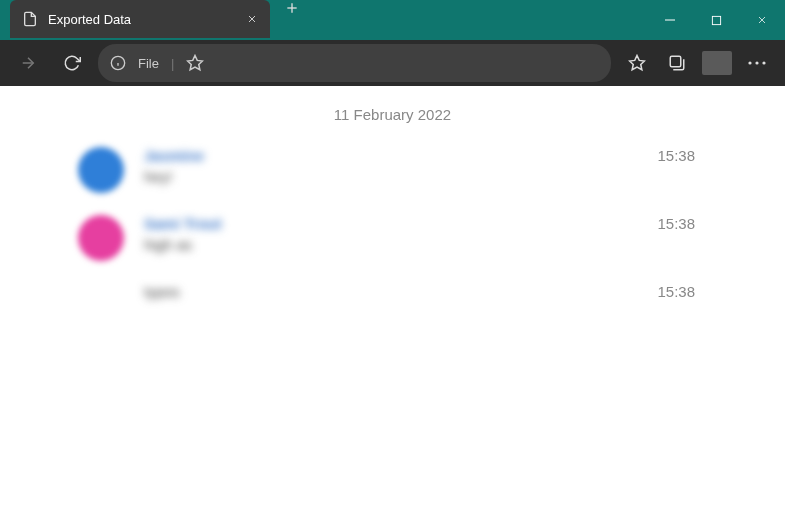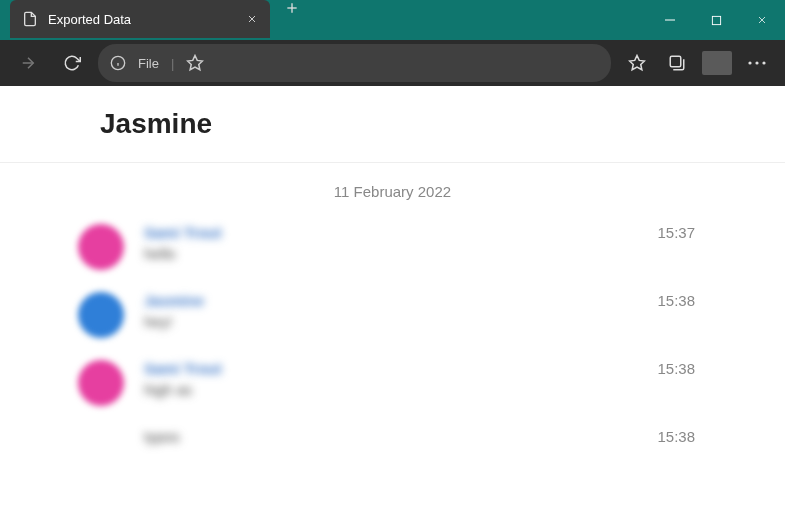--- a/index.html
+++ b/index.html
@@ -131,32 +131,23 @@
             <circle cx="2" cy="2" r="1.6" fill="#ddd"></circle>
             <circle cx="9" cy="2" r="1.6" fill="#ddd"></circle>
             <circle cx="16" cy="2" r="1.6" fill="#ddd"></circle>
           </svg>
       </div>
     </div>
   </div>
 </div>
 
 <div class="content">
-  <div class="header-name">Jasmine</div>
   <div class="date-divider">11 February 2022</div>
   <div class="msg-list">
 
-    <div class="msg">
-      <div class="avatar av-pink"></div>
-      <div class="msg-body">
-        <div class="sender">Sami Trout</div>
-        <div class="msg-text">hello</div>
-      </div>
-      <div class="time">15:37</div>
-    </div>
 
     <div class="msg">
       <div class="avatar av-blue"></div>
       <div class="msg-body">
         <div class="sender">Jasmine</div>
         <div class="msg-text">hey!</div>
       </div>
       <div class="time">15:38</div>
     </div>
 

